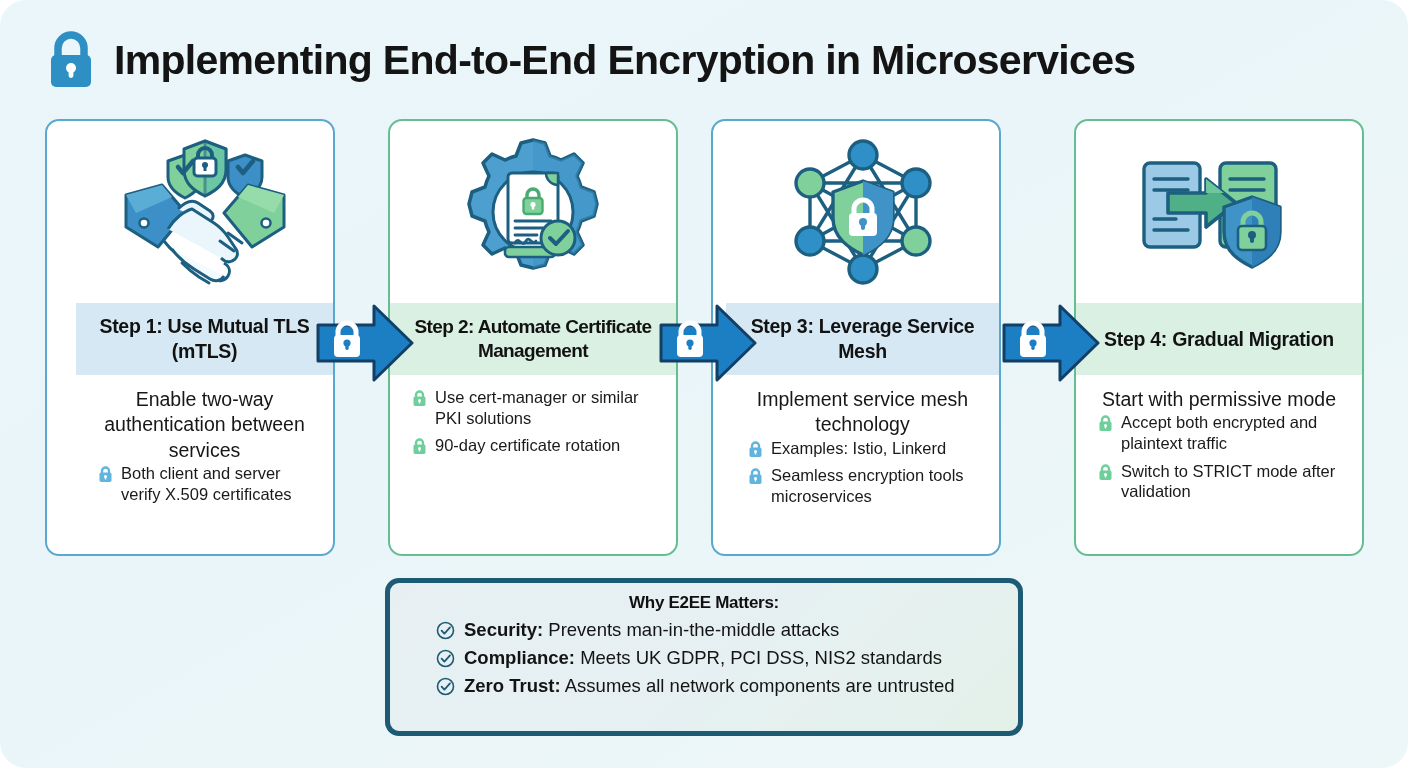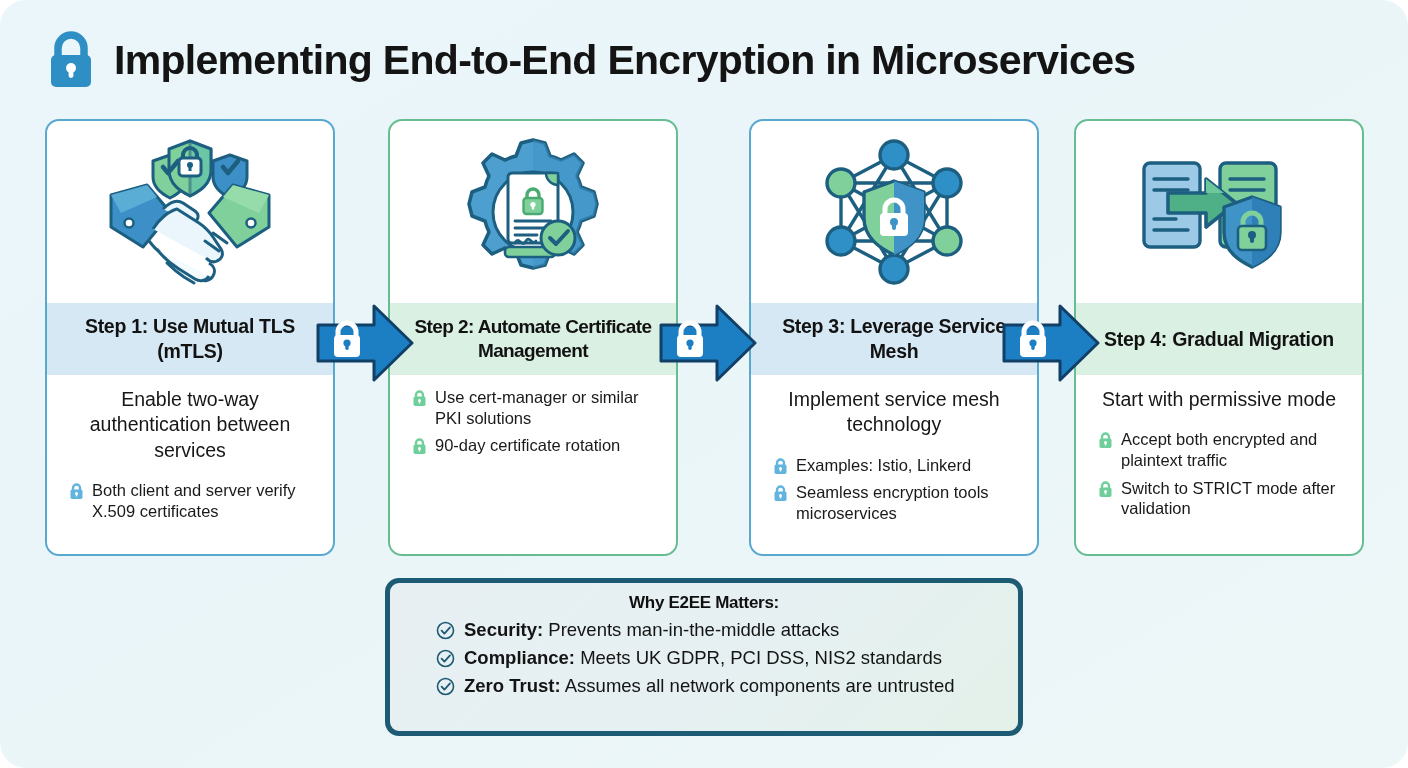--- a/index.html
+++ b/index.html
@@ -48,23 +48,23 @@
     top: 119px;
     width: 290px;
     height: 437px;
     background: #ffffff;
     border-radius: 14px;
     box-sizing: border-box;
     overflow: hidden;
     display: flex;
     flex-direction: column;
   }
-  .card.c1 { left: 45px;   border: 2px solid #59a8cf; }
+  .card.c1 { left: 45px;   border: 2px solid #59a8cf; padding-left: 29px; }
   .card.c2 { left: 388px;  border: 2px solid #67bd92; }
-  .card.c3 { left: 749px;  border: 2px solid #59a8cf; }
+  .card.c3 { left: 711px;  border: 2px solid #59a8cf; padding-left: 13px; }
   .card.c4 { left: 1074px; border: 2px solid #67bd92; }
 
   .card-icon {
     height: 182px;
     display: flex;
     align-items: center;
     justify-content: center;
   }
   .card-icon svg { display: block; }
 
@@ -91,21 +91,21 @@
   .card-body {
     flex: 1;
     padding: 12px 14px 10px 14px;
     box-sizing: border-box;
   }
   .card-lead {
     font-size: 19.5px;
     color: #171717;
     text-align: center;
     line-height: 1.3;
-    margin-bottom: 17px;
+    margin-bottom: 0;
   }
   .bullets { display: flex; flex-direction: column; gap: 7px; }
   .bullet {
     display: flex;
     align-items: flex-start;
     gap: 8px;
     padding-left: 8px;
   }
   .bullet .blk { flex: 0 0 auto; margin-top: 3px; }
   .bullet-text {

